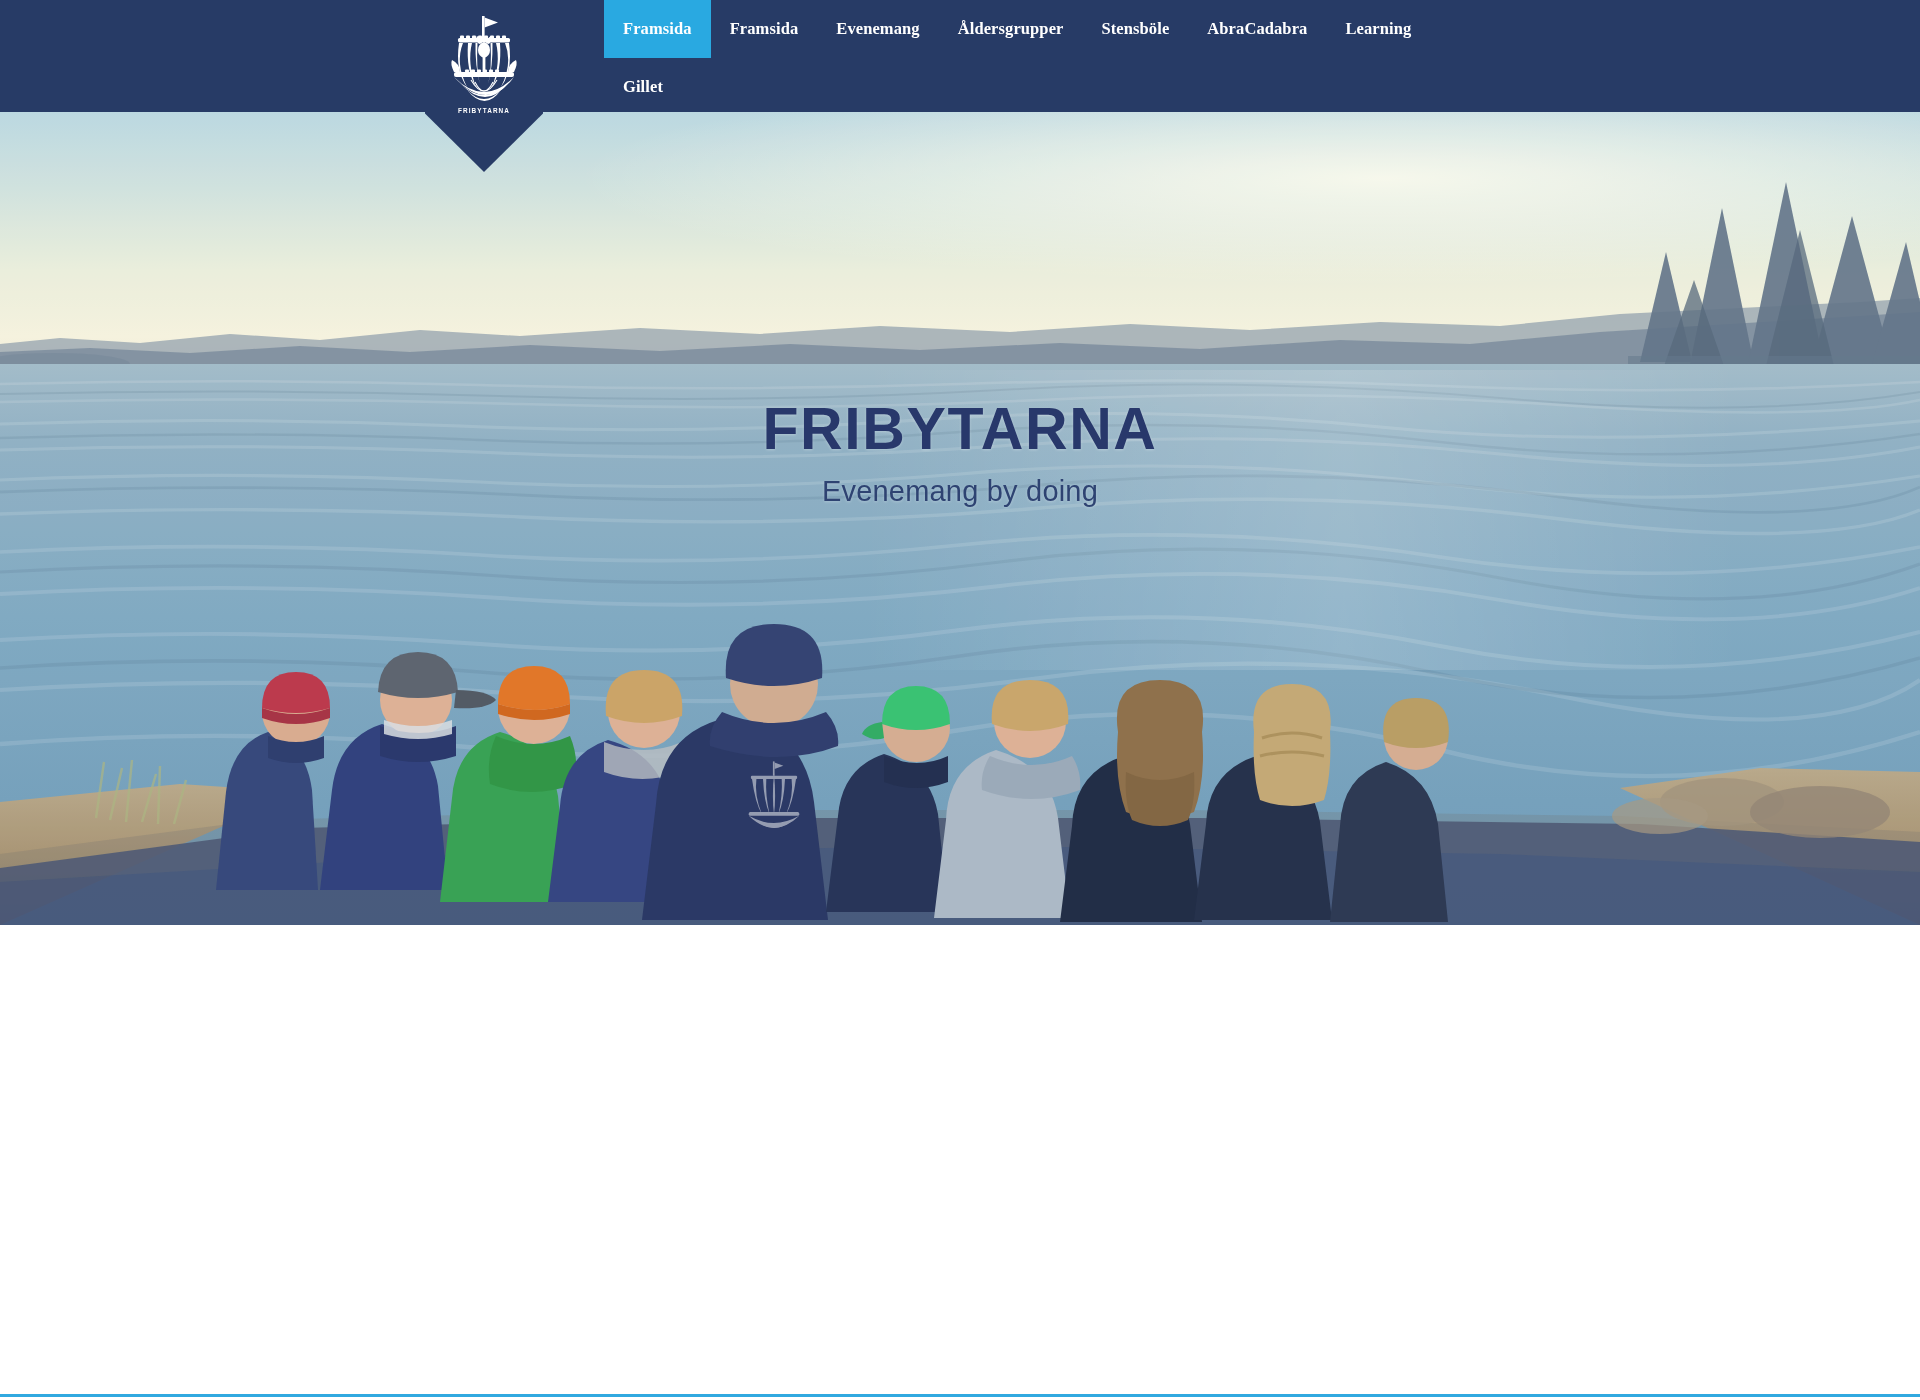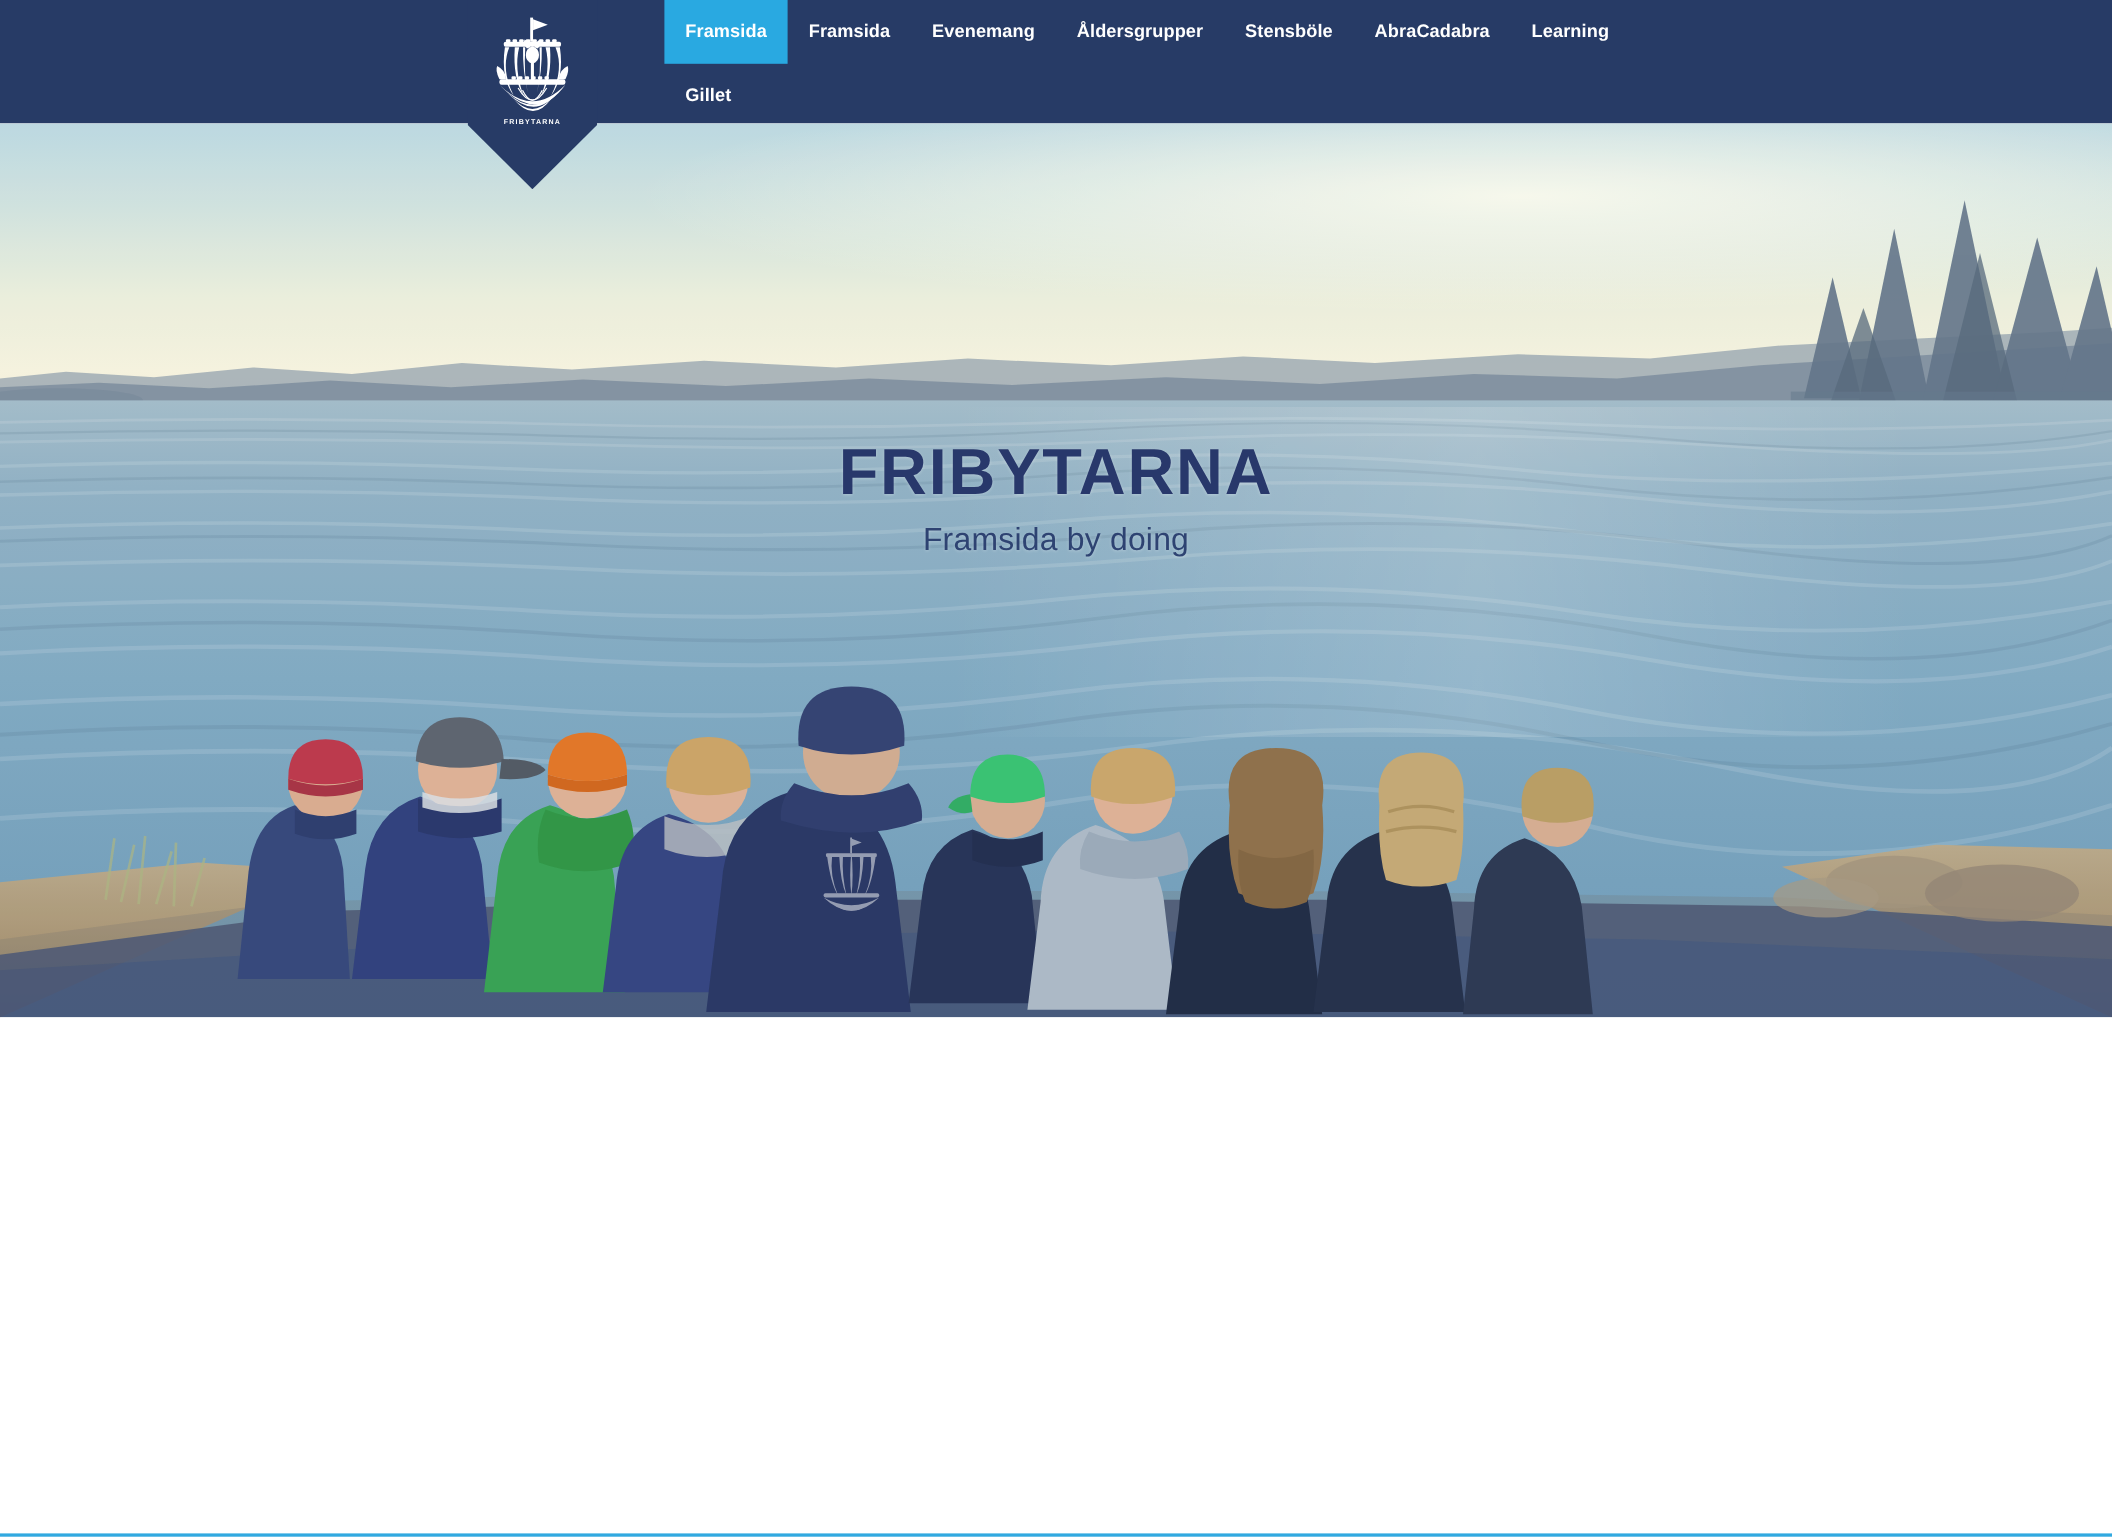--- a/index.html
+++ b/index.html
@@ -15,21 +15,21 @@
     position:absolute; top:0; left:0; width:1920px; height:112px;
     background:#273b66; z-index:30;
   }
   .nav-inner { position:relative; width:1920px; height:112px; }
 
   .nav-list { position:absolute; left:604px; top:0; width:1300px;
               display:flex; flex-wrap:wrap; align-items:flex-start; }
   .nav-item {
     height:58px; line-height:58px; padding:0 19px;
     color:#ffffff; font-size:16.5px; font-weight:700; letter-spacing:.1px;
-    white-space:nowrap; cursor:pointer; font-family:Liberation Sans, sans-serif;
+    white-space:nowrap; cursor:pointer; font-family:Liberation Serif, serif;
   }
   .nav-item.active { background:#29a9e1; }
   .nav-row2 { flex-basis:100%; height:0; }
 
   
   .logo-badge {
     position:absolute; left:425px; top:0; width:118px; height:172px;
     background:#273b66; z-index:40;
     clip-path:polygon(0 0, 100% 0, 100% 66%, 50% 100%, 0 66%);
     display:flex; align-items:flex-start; justify-content:center;
@@ -264,21 +264,21 @@
         <ellipse cx="1416" cy="626" rx="32" ry="32" fill="#d4a98f"></ellipse>
         <path d="M1384,630 q-6,-44 32,-44 q38,0 32,44 q-32,12 -64,0 z" fill="#b6995f"></path>
       </g>
     </g>
 
     <rect x="0" y="0" width="1920" height="813" fill="#f6e9c8" opacity=".06"></rect>
   </svg>
 
   <div class="hero-text">
     <div class="hero-title">FRIBYTARNA</div>
-    <div class="hero-sub">Framsida by doing</div>
+    <div class="hero-sub">Evenemang by doing</div>
   </div>
 </div>
 
 <div class="navbar">
   <div class="nav-inner">
     <div class="nav-list" id="navList">
         <div class="nav-item active">Framsida</div>
         <div class="nav-item">Framsida</div>
         <div class="nav-item">Evenemang</div>
         <div class="nav-item">Åldersgrupper</div>

